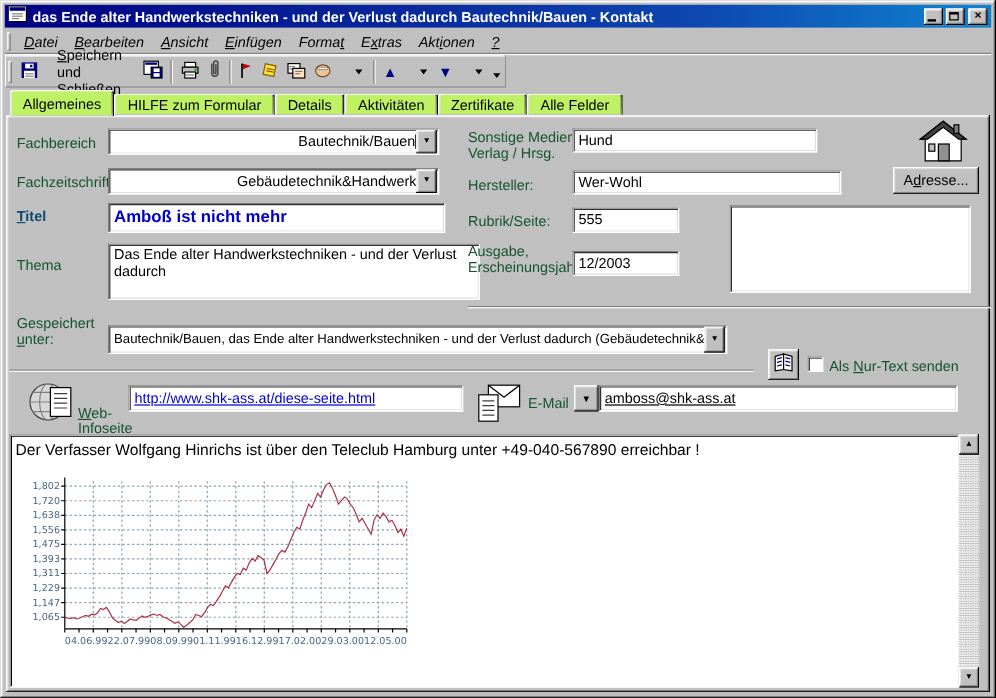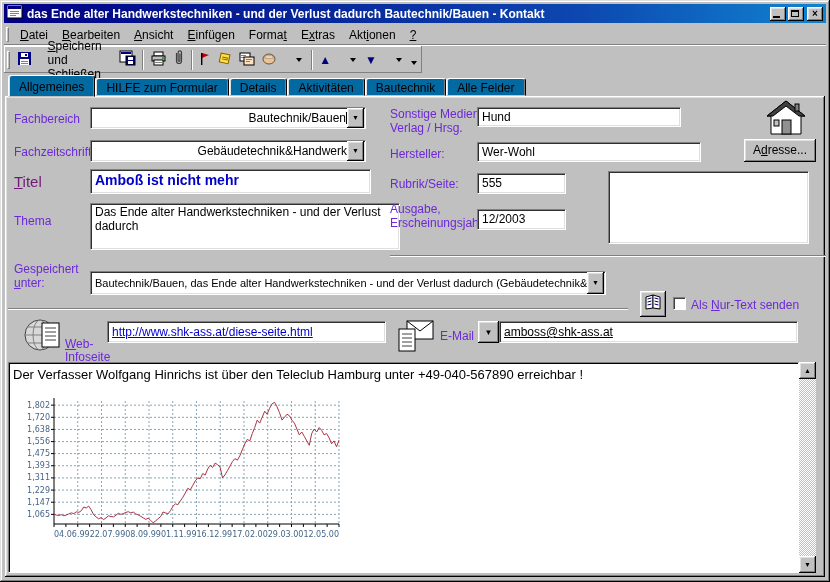--- a/index.html
+++ b/index.html
@@ -1,48 +1,48 @@
 <!DOCTYPE html>
 <html><head>
 <meta charset="utf-8">
 <style>
   html,body{margin:0;padding:0;background:#808080;}
   *{box-sizing:border-box;}
   body{font-family:"Liberation Sans","DejaVu Sans",sans-serif;}
   #window{position:relative;width:830px;height:582px;background:#c0c0c0;overflow:hidden;
     box-shadow:inset -1px -1px 0 #000,inset 1px 1px 0 #dfdfdf,inset -2px -2px 0 #808080,inset 2px 2px 0 #fff;}
   .abs{position:absolute;}
-  .lbl{font-size:12px;color:#6d28d9;line-height:14px;}
+  .lbl{font-size:12px;color:#14532d;line-height:14px;}
   .acc{text-decoration:underline;}
   
   .raised{background:#c0c0c0;box-shadow:inset -1px -1px 0 #000,inset 1px 1px 0 #fff,inset -2px -2px 0 #808080,inset 2px 2px 0 #dfdfdf;}
   .raised-thin{background:#c0c0c0;box-shadow:inset -1px -1px 0 #808080,inset 1px 1px 0 #fff;}
   .field{background:#fff;border:1px solid;border-color:#808080 #fff #fff #808080;
     box-shadow:inset 1px 1px 0 #303030,inset -1px -1px 0 #dfdfdf;
     font-size:12px;line-height:18px;padding:1px 4px;white-space:nowrap;overflow:hidden;}
   .groove{border-top:1px solid #808080;border-bottom:1px solid #fff;height:2px;}
   .grip{width:3px;border:1px solid;border-color:#fff #808080 #808080 #fff;background:#c0c0c0;}
   
   #titlebar{left:4px;top:4px;width:822px;height:19px;background:linear-gradient(90deg,#000083 0%,#0d47b0 70%,#1084d0 100%);
     display:flex;align-items:center;color:#fff;font-weight:bold;font-size:12px;padding:0 3px;}
   .tbtn{width:16px;height:14px;margin-left:2px;background:#c0c0c0;position:relative;
     box-shadow:inset -1px -1px 0 #000,inset 1px 1px 0 #fff,inset -2px -2px 0 #808080,inset 2px 2px 0 #dfdfdf;
     color:#000;font-size:10px;font-weight:bold;text-align:center;line-height:13px;}
   .min-glyph{position:absolute;left:3px;bottom:3px;width:7px;height:2px;background:#000;}
   .max-glyph{position:absolute;left:3px;top:3px;width:8px;height:7px;border:1px solid #000;border-top:2px solid #000;}
   
   #menubar{left:4px;top:25px;width:822px;height:19px;display:flex;align-items:center;font-size:12px;}
-  .menu-item{padding:2px 7px;}
+  .menu-item{padding:2px 7px;font-style:italic;}
   #toolbar{left:4px;top:46px;width:418px;height:27px;display:flex;align-items:center;padding:0 2px;}
   .tool-sep{width:2px;height:20px;border-left:1px solid #808080;border-right:1px solid #fff;margin:0 3px;}
   .tool-btn{height:22px;display:flex;align-items:center;padding:0 3px;font-size:12px;gap:16px;}
   .dd{width:0;height:0;border-left:3px solid transparent;border-right:3px solid transparent;border-top:4px solid #000;margin:0 3px;}
   .navarrow{color:#000080;font-size:12px;line-height:12px;}
   
-  .tab{height:18px;margin-top:3px;padding:2px 10px 0 10px;font-size:12px;background:#0369a1;
+  .tab{height:18px;margin-top:3px;padding:2px 10px 0 10px;font-size:12px;background:#bef264;
     border:1px solid;border-color:#fff #000 #c0c0c0 #fff;border-radius:3px 3px 0 0;
     box-shadow:inset -1px 0 0 #808080,inset 1px 0 0 #dfdfdf;}
   .tab.active{height:22px;margin-top:0;padding-top:4px;position:relative;z-index:5;}
   #tabpage{left:5px;top:96px;width:820px;height:481px;background:#c0c0c0;
     box-shadow:inset -1px -1px 0 #000,inset 1px 1px 0 #fff,inset -2px -2px 0 #808080,inset 2px 2px 0 #dfdfdf;}
   
   .combo{display:flex;text-align:right;}
   .combo .val{flex:1;overflow:hidden;white-space:nowrap;}
   .combo-btn{width:17px;margin:-1px -3px -1px 0;background:#c0c0c0;display:flex;align-items:center;justify-content:center;
     box-shadow:inset -1px -1px 0 #000,inset 1px 1px 0 #fff,inset -2px -2px 0 #808080,inset 2px 2px 0 #dfdfdf;
@@ -174,21 +174,21 @@
       <span class="dd"></span>
     </span>
     <span class="dd" style="margin-top:6px;"></span>
   </div>
 
   <div class="abs" style="left:8px;top:75px;height:22px;display:flex;">
     <span class="tab active">Allgemeines</span>
     <span class="tab">HILFE zum Formular</span>
     <span class="tab">Details</span>
     <span class="tab">Aktivitäten</span>
-    <span class="tab">Bautechnik</span>
+    <span class="tab">Zertifikate</span>
     <span class="tab">Alle Felder</span>
   </div>
 
   <div id="tabpage" class="abs"></div>
 
   <div class="abs lbl" style="left:14px;top:112px;">Fachbereich</div>
   <div class="abs field combo" style="left:90px;top:107px;width:276px;height:22px;">
     <span class="val"><span>Bautechnik/Bauen</span><span class="caret"></span></span>
     <span class="combo-btn">
         <span>▼</span>
@@ -196,21 +196,21 @@
   </div>
 
   <div class="abs lbl" style="left:14px;top:145px;">Fachzeitschrift</div>
   <div class="abs field combo" style="left:90px;top:140px;width:276px;height:22px;">
     <span class="val">Gebäudetechnik&amp;Handwerk</span>
     <span class="combo-btn">
         <span>▼</span>
       </span>
   </div>
 
-  <div class="abs" style="left:14px;top:173px;font-size:15px;font-weight:normal;color:#701a75;">
+  <div class="abs" style="left:14px;top:173px;font-size:12px;font-weight:bold;color:#0c4a6e;">
     <span class="acc">T</span><span>itel</span>
   </div>
   <div class="abs field" style="left:90px;top:169px;width:281px;height:25px;">
     <span class="titel-text">Amboß ist nicht mehr</span>
   </div>
 
   <div class="abs lbl" style="left:14px;top:214px;">Thema</div>
   <div class="abs field" style="left:90px;top:203px;width:310px;height:47px;white-space:normal;line-height:14px;">
     <span>Das Ende alter Handwerkstechniken - und der Verlust dadurch</span>
   </div>

